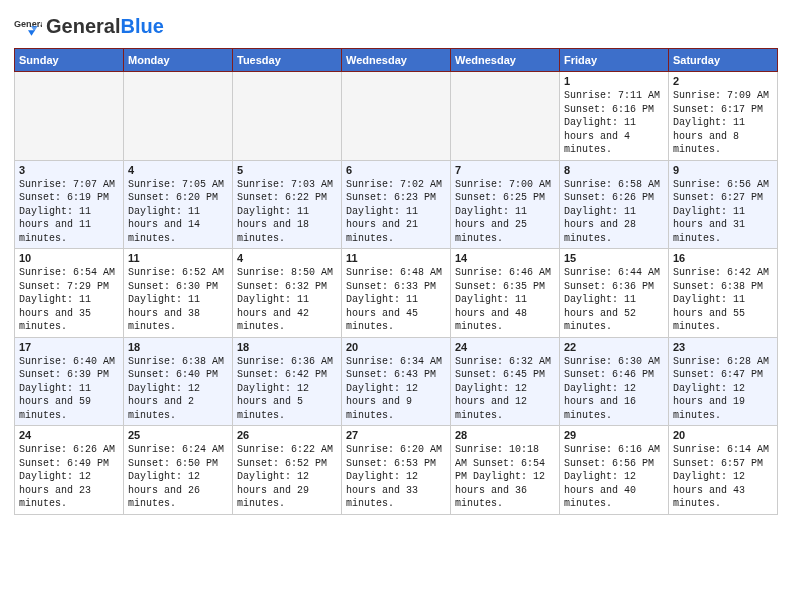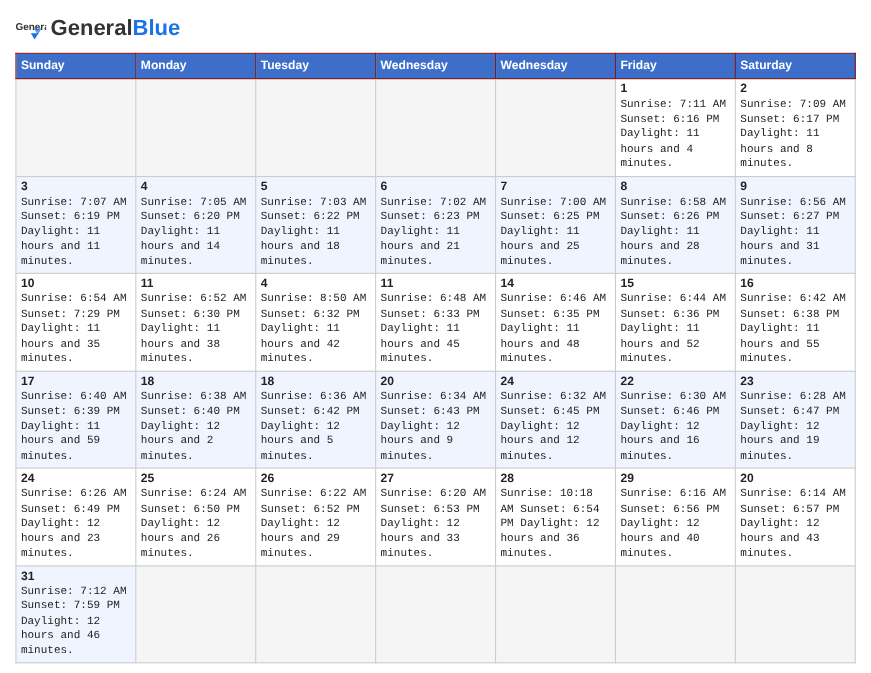--- a/index.html
+++ b/index.html
@@ -323,29 +323,15 @@
 Sunset: 6:56 PM
 Daylight: 12 hours and 40 minutes.</div>
           </td>
           <td>
             <span class="day-num">20</span>
             <div class="day-info">Sunrise: 6:14 AM
 Sunset: 6:57 PM
 Daylight: 12 hours and 43 minutes.</div>
           </td>
         </tr>
-        <tr>
-          <td>
-            <span class="day-num">31</span>
-            <div class="day-info">Sunrise: 7:12 AM
-Sunset: 7:59 PM
-Daylight: 12 hours and 46 minutes.</div>
-          </td>
-          <td class="empty"></td>
-          <td class="empty"></td>
-          <td class="empty"></td>
-          <td class="empty"></td>
-          <td class="empty"></td>
-          <td class="empty"></td>
-        </tr>
       </tbody>
   </table>
 </div>
 
 </body></html>

